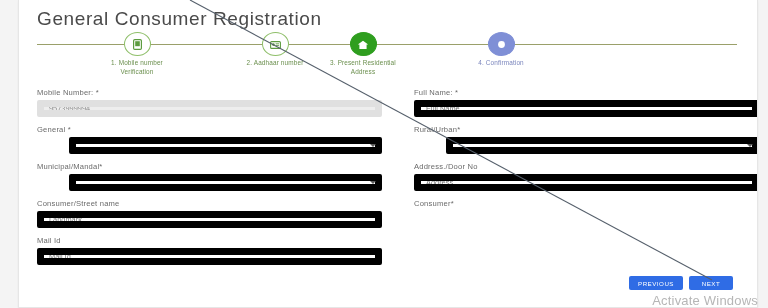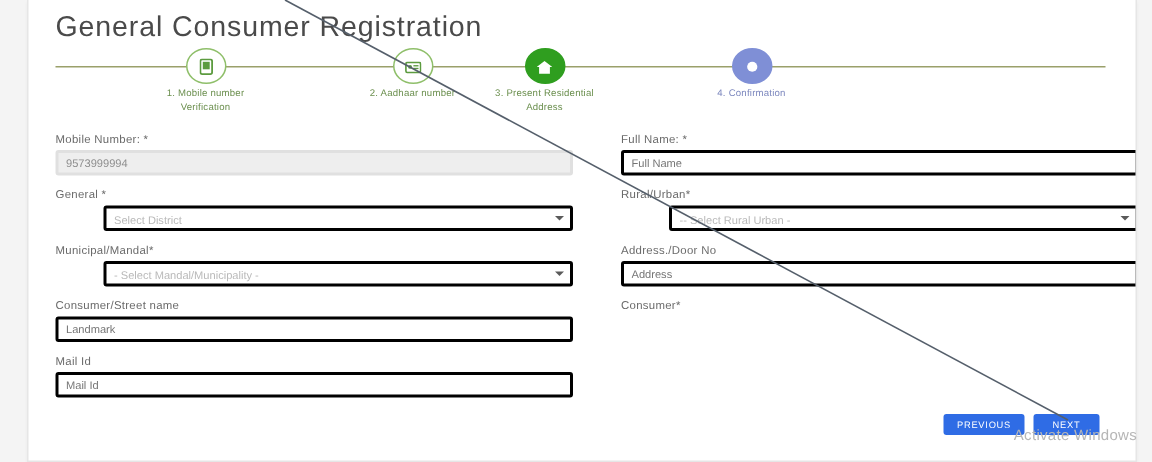--- a/index.html
+++ b/index.html
@@ -100,21 +100,21 @@
   .field-label {
     font-size: 7.6px;
     color: #6a6a6a;
     display: block;
     margin-bottom: 3px;
     letter-spacing: .2px;
   }
   .control {
     width: 100%;
     height: 17px;
-    border: 2px solid #000000;
+    border: 7px solid #000000;
     border-radius: 2px;
     background: #ffffff;
     font-size: 7.4px;
     color: #b9b9b9;
     padding: 0 5px;
     line-height: 15px;
     font-family: "Liberation Sans", sans-serif;
     display: block;
     outline: none;
     white-space: nowrap;
@@ -155,22 +155,22 @@
     min-width: 52px;
     padding: 0 9px;
     font-family: "Liberation Sans", sans-serif;
     cursor: pointer;
   }
   .btn.next { min-width: 44px; }
 
   
   .watermark {
     position: absolute;
-    right: 10px; bottom: 12px;
-    font-size: 10px;
+    right: 10px; bottom: 0;
+    font-size: 13px;
     color: #b6b6b6;
     letter-spacing: .2px;
     white-space: nowrap;
   }
 
   
   .scratch { position: absolute; left: 0; top: 0; width: 768px; height: 308px; pointer-events: none; }
 </style>
 </head>
 <body>

